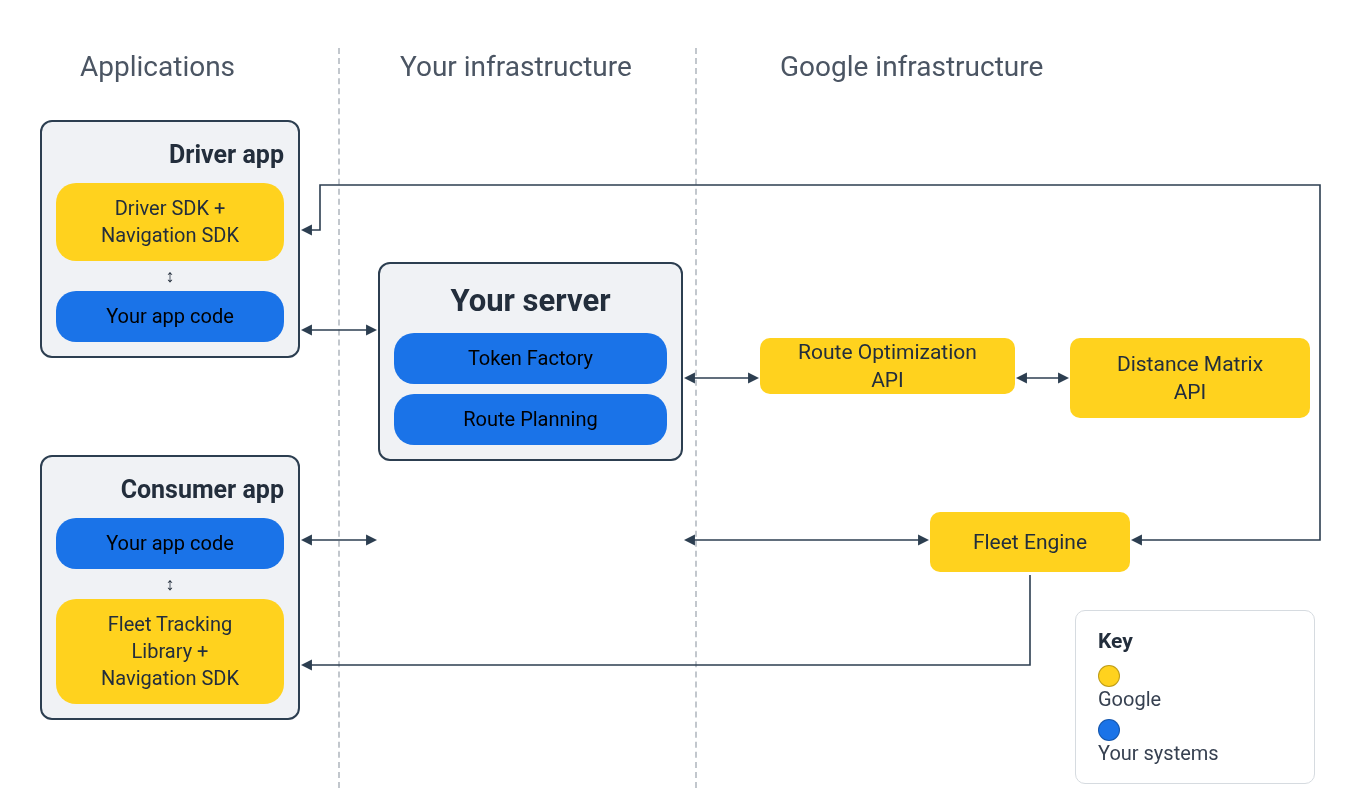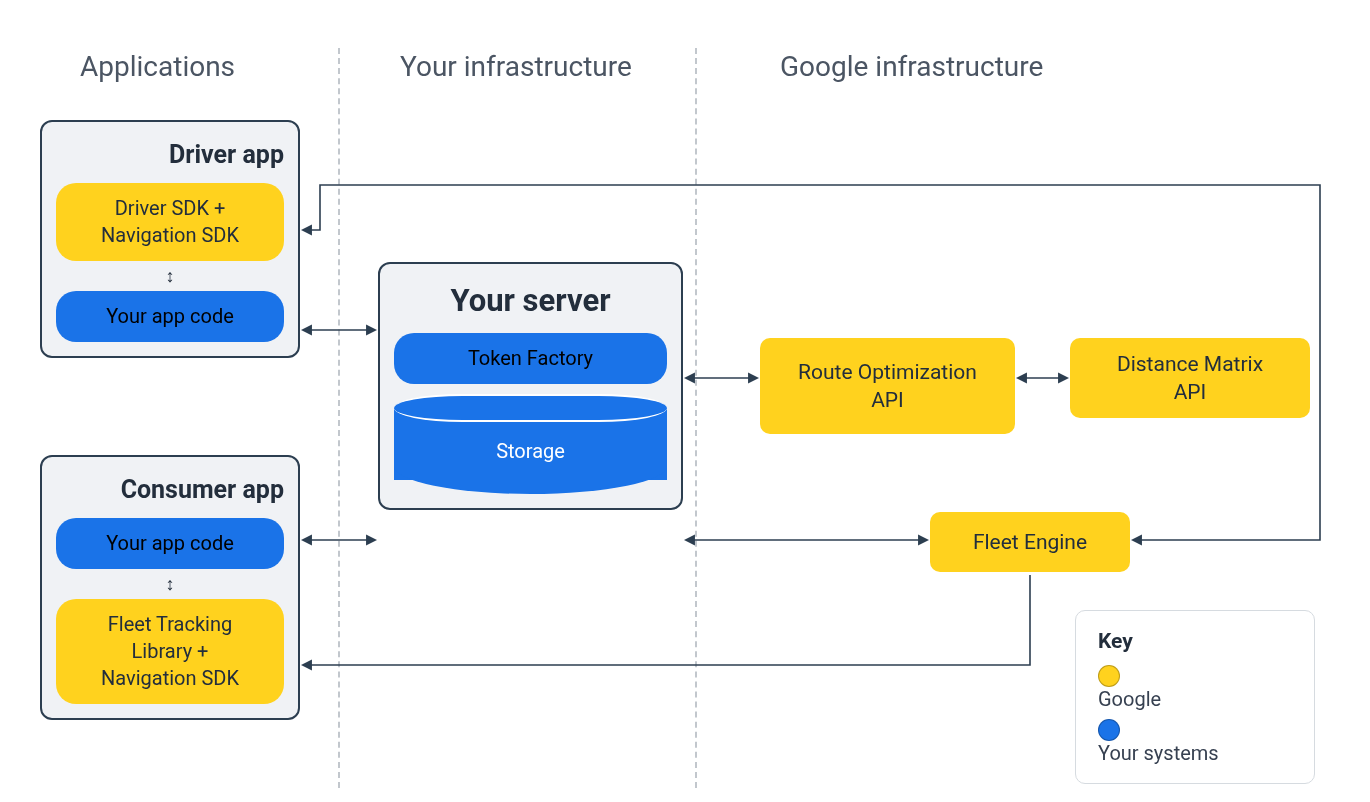--- a/index.html
+++ b/index.html
@@ -172,29 +172,24 @@
   <div class="pill pill-blue">Your app code</div>
   <div class="v-arrow">↕</div>
   <div class="pill pill-yellow" style="white-space:pre-line">Fleet Tracking
 Library  +
 Navigation SDK</div>
 </div>
 
 <div class="card" style="left:378px; top:262px; width:305px">
   <div class="card-title server-title">Your server</div>
   <div class="pill pill-blue">Token Factory</div>
-  <div class="storage-cyl">
-    <div class="cyl-body"></div>
-    <div class="cyl-bottom"></div>
-    <div class="cyl-top"></div>
-    <div class="cyl-label">Storage</div>
-  </div>
-</div>
-
-<div class="standalone-pill pill-yellow" style="left:760px; top:338px; width:255px; height:96px; white-space:pre-line">Route Optimization
+  <div class="pill pill-blue">Route Planning</div>
+</div>
+
+<div class="standalone-pill pill-yellow" style="left:760px; top:338px; width:255px; height:56px; white-space:pre-line">Route Optimization
 API</div>
 
 <div class="standalone-pill pill-yellow" style="left:1070px; top:338px; width:240px; height:80px; white-space:pre-line">Distance Matrix
 API</div>
 
 <div class="standalone-pill pill-yellow" style="left:930px; top:512px; width:200px; height:60px">Fleet Engine</div>
 
 <div class="legend" style="left:1075px; top:610px; width:240px">
   <div class="legend-title">Key</div>
   <div class="legend-row">

